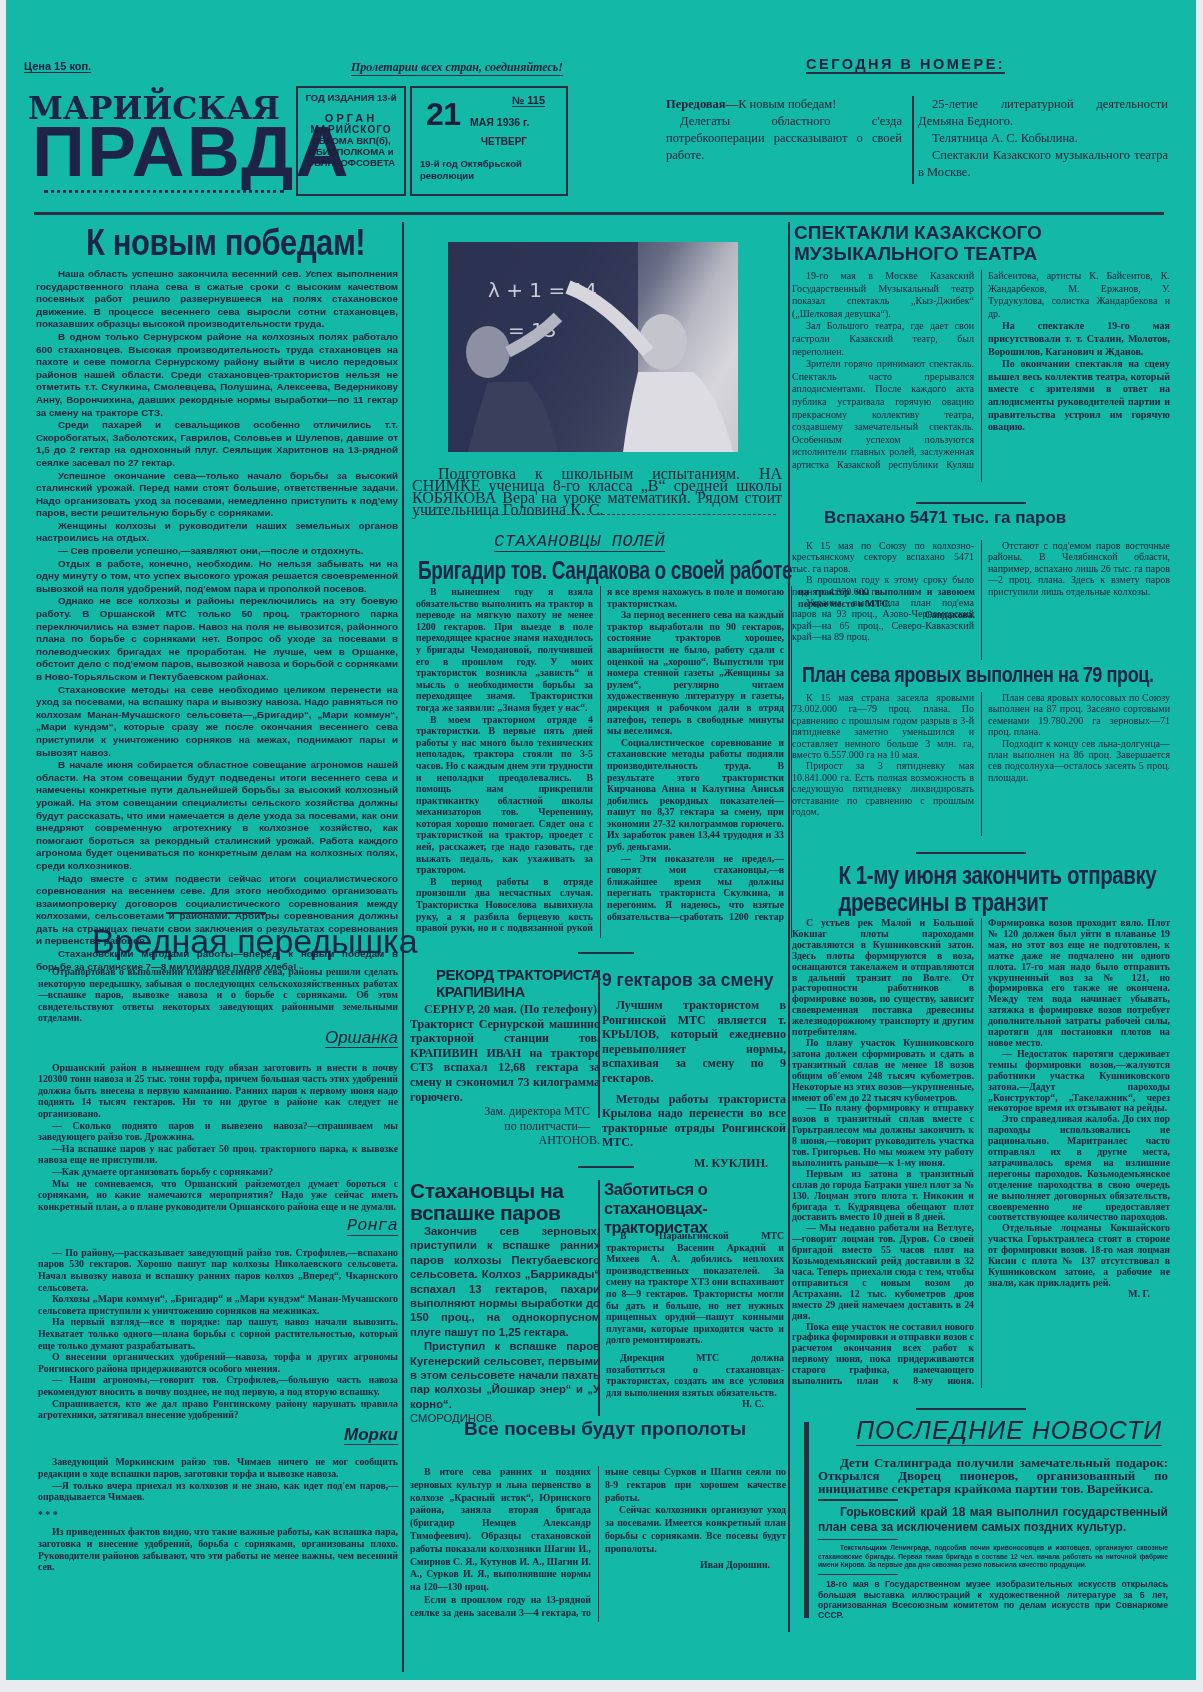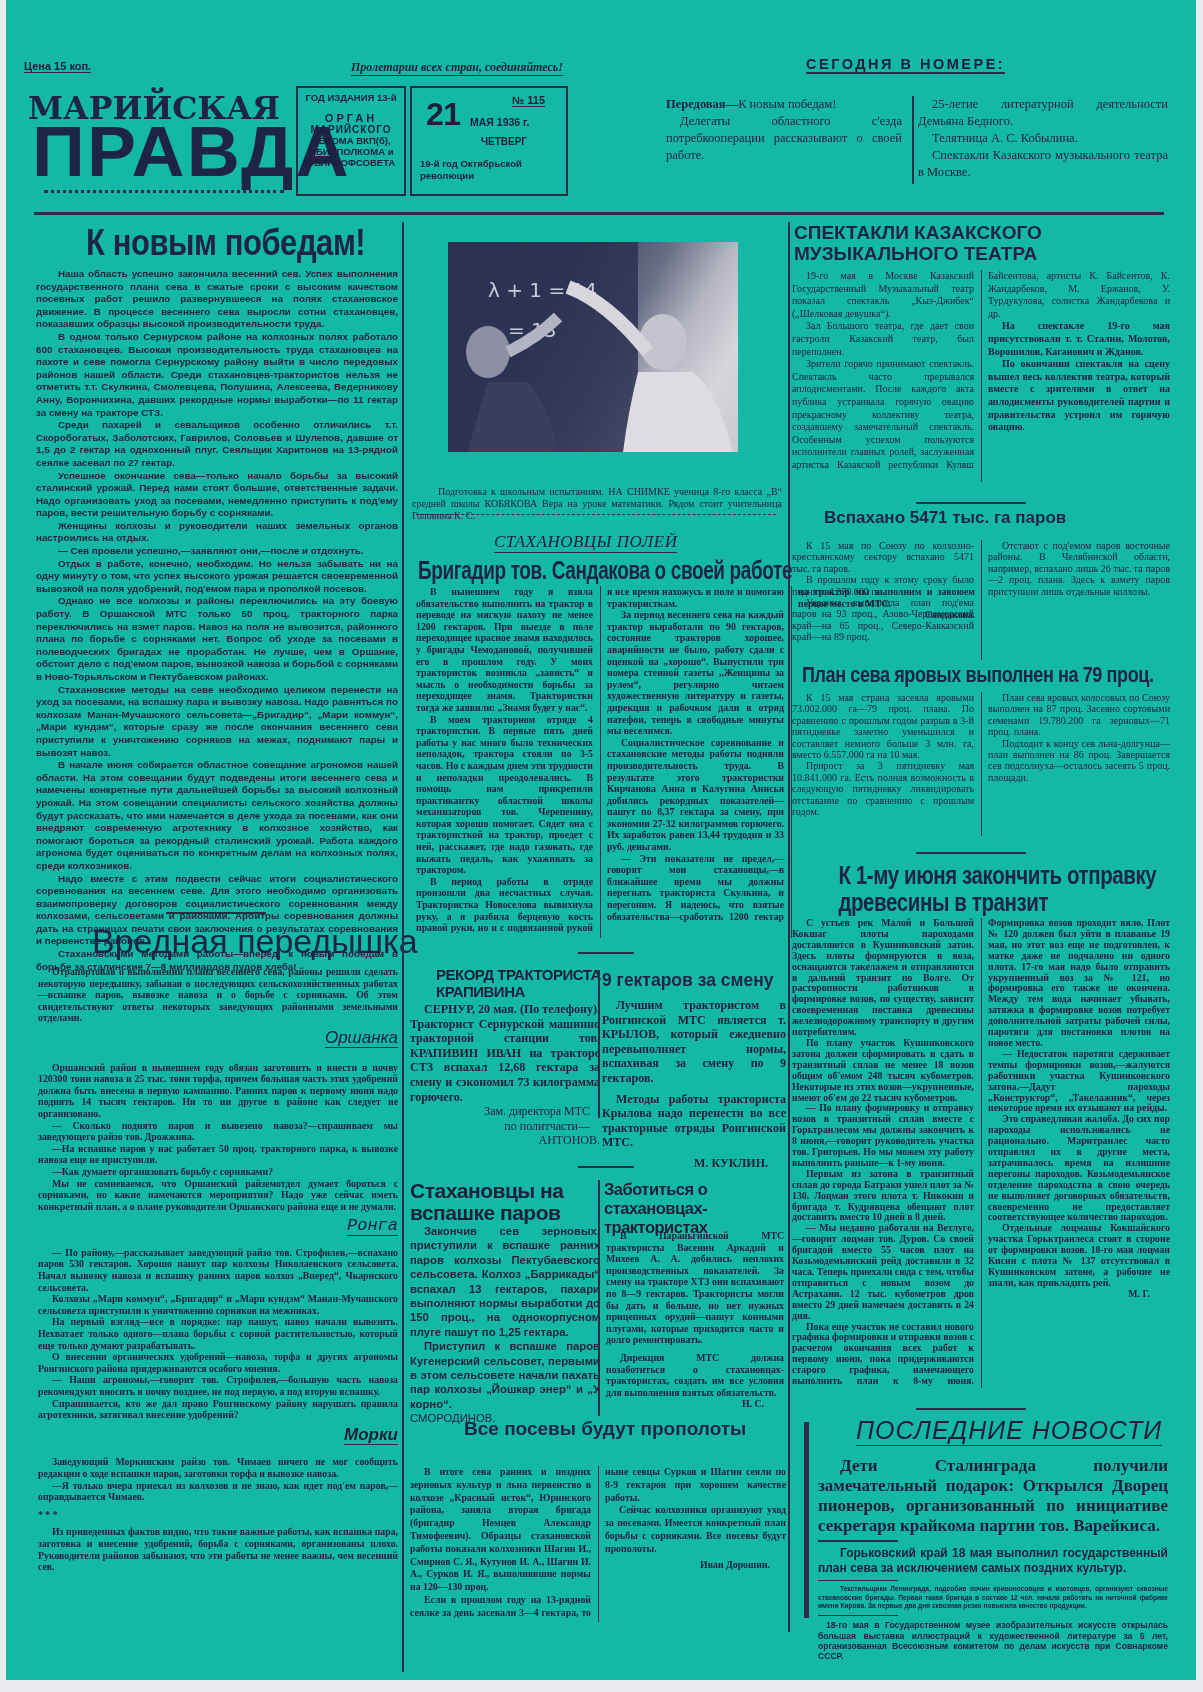--- a/index.html
+++ b/index.html
@@ -113,24 +113,24 @@
       <text x="40" y="55" fill="#c9cbd8" font-size="20" font-family="DejaVu Sans, sans-serif">λ + 1 = 14</text>
       <text x="60" y="95" fill="#c9cbd8" font-size="20" font-family="DejaVu Sans, sans-serif">= 13</text>
       <ellipse cx="40" cy="110" rx="22" ry="26" fill="#8d8fa2"></ellipse>
       <path d="M40 140 Q30 170 20 210 L110 210 Q100 160 80 140 Z" fill="#3a3f5c"></path>
       <path d="M60 110 Q90 95 110 75" stroke="#b3b4c1" stroke-width="12" fill="none"></path>
       <ellipse cx="215" cy="100" rx="24" ry="28" fill="#c4c4cc"></ellipse>
       <path d="M190 130 Q180 170 175 210 L285 210 Q270 150 245 130 Z" fill="#dcdce2"></path>
       <path d="M200 110 Q160 60 120 45" stroke="#d6d6dc" stroke-width="14" fill="none"></path>
     </svg>
   </div>
-  <div class="abs txt" style="left:406px;top:486px;width:370px;font-size:10px;line-height:12px;text-indent:26px;">Подготовка к школьным испытаниям. НА СНИМКЕ ученица 8-го класса „В“ средней школы КОБЯКОВА Вера на уроке математики. Рядом стоит учительница Головина К. С.</div>
+  <div class="abs txt" style="left:406px;top:468px;width:370px;font-size:16px;line-height:12px;text-indent:26px;">Подготовка к школьным испытаниям. НА СНИМКЕ ученица 8-го класса „В“ средней школы КОБЯКОВА Вера на уроке математики. Рядом стоит учительница Головина К. С.</div>
   <div class="abs" style="left:410px;top:514px;width:360px;border-top:1.5px dashed #2a2d44;"></div>
 
-  <div class="abs" style="left:488px;top:532px;font-family:Liberation Serif, serif;font-style:italic;font-size:17px;letter-spacing:0.5px;border-bottom:1.5px solid #2a2d44;">СТАХАНОВЦЫ ПОЛЕЙ</div>
+  <div class="abs" style="left:488px;top:532px;font-family:Liberation Mono, monospace;font-style:italic;font-size:17px;letter-spacing:0.5px;border-bottom:1.5px solid #2a2d44;">СТАХАНОВЦЫ ПОЛЕЙ</div>
   <div class="abs cond" style="left:412px;top:556px;font-size:25px;transform:scaleX(0.76);color:#1e2348;white-space:nowrap;">Бригадир тов. Сандакова о своей работе</div>
   <div class="abs txt cols2 serif-bold" style="left:410px;top:586px;width:368px;height:352px;font-size:9.8px;line-height:11.6px;column-fill:auto;">
     <p>В нынешнем году я взяла обязательство выполнить на трактор в переводе на мягкую пахоту не менее 1200 гектаров. При выезде в поле переходящее красное знамя находилось у бригады Чемодановой, получившей его в прошлом году. У моих трактористок возникла „зависть“ и мысль о необходимости борьбы за переходящее знамя. Трактористки тогда же заявили: „Знамя будет у нас“.</p>
     <p>В моем тракторном отряде 4 трактористки. В первые пять дней работы у нас много было технических неполадок, трактора стояли по 3-5 часов. Но с каждым днем эти трудности и неполадки преодолевались. В помощь нам прикрепили практикантку областной школы механизаторов тов. Черепенину, которая хорошо помогает. Сядет она с трактористкой на трактор, проедет с ней, расскажет, где надо газовать, где выжать педаль, как ухаживать за трактором.</p>
     <p>В период работы в отряде произошли два несчастных случая. Трактористка Новоселова вывихнула руку, а я разбила берцевую кость правой руки, но и с подвязанной рукой я все время нахожусь в поле и помогаю трактористкам.</p>
     <p>За период весеннего сева на каждый трактор выработали по 90 гектаров, состояние тракторов хорошее, аварийности не было, работу сдали с оценкой на „хорошо“. Выпустили три номера стенной газеты „Женщины за рулем“, регулярно читаем художественную литературу и газеты, дирекция и рабочком дали в отряд патефон, теперь в свободные минуты мы веселимся.</p>
     <p>Социалистическое соревнование и стахановские методы работы подняли производительность труда. В результате этого трактористки Кирчанова Анна и Калугина Анисья добились рекордных показателей—пашут по 8,37 гектара за смену, при экономии 27-32 килограммов горючего. Их заработок равен 13,44 трудодня и 33 руб. деньгами.</p>
     <p>— Эти показатели не предел,—говорят мои стахановцы,—в ближайшее время мы должны перегнать тракториста Скулкина, и перегоним. Я надеюсь, что взятые обязательства—сработать 1200 гектар на трактор мы выполним и завоюем первое место в МТС.</p>
     <p class="sig">Сандакова.</p>
   </div>
@@ -228,21 +228,21 @@
     <p>— Недостаток паротяги сдерживает темпы формировки возов,—жалуются работники участка Кушниковского затона.—Дадут пароходы „Конструктор“, „Такелажник“, через некоторое время их отзывают на рейды.</p>
     <p>Это справедливая жалоба. До сих пор пароходы использовались не рационально. Маритранлес часто отправлял их в другие места, затрачивалось время на излишние перегоны пароходов. Козьмодемьянское отделение пароходства в свою очередь не выполняет договорных обязательств, своевременно не предоставляет соответствующее количество пароходов.</p>
     <p>Отдельные лоцманы Кокшайского участка Горьктранлеса стоят в стороне от формировки возов. 18-го мая лоцман Кисин с плота № 137 отсутствовал в Кушниковском затоне, а рабочие не знали, как прикладить рей.</p>
     <p class="sig" style="padding-right:20px;">М. Г.</p>
   </div>
   <div class="hrule" style="left:910px;top:1408px;width:110px;height:1.5px;"></div>
 
   <div class="vrule" style="left:798px;top:1422px;height:196px;width:5px;"></div>
   <div class="abs" style="left:850px;top:1416px;font-family:'Liberation Sans',sans-serif;font-style:italic;font-size:25px;letter-spacing:1px;border-bottom:1.5px solid #2a2d44;">ПОСЛЕДНИЕ НОВОСТИ</div>
   <div class="abs txt" style="left:812px;top:1456px;width:350px;">
-    <p class="serif-bold" style="font-size:17px;line-height:20px;text-indent:22px;">Дети Сталинграда получили замечательный подарок: Открылся Дворец пионеров, организованный по инициативе секретаря крайкома партии тов. Варейкиса.</p>
+    <p class="serif-bold" style="font-size:13px;line-height:13px;text-indent:22px;">Дети Сталинграда получили замечательный подарок: Открылся Дворец пионеров, организованный по инициативе секретаря крайкома партии тов. Варейкиса.</p>
     <div class="hrule" style="position:relative;width:80px;height:1.5px;margin:4px 0;"></div>
     <p style="font-family:'Liberation Sans',sans-serif;font-weight:bold;font-size:12px;line-height:15px;text-indent:22px;">Горьковский край 18 мая выполнил государственный план сева за исключением самых поздних культур.</p>
     <div class="hrule" style="position:relative;width:80px;height:1.5px;margin:4px 0;"></div>
     <p style="font-family:'Liberation Sans',sans-serif;font-weight:bold;font-size:6.6px;line-height:8.6px;text-indent:22px;">Текстильщики Ленинграда, подсобив почин кривоносовцев и изотовцев, организуют сквозные стахановские бригады. Первая такая бригада в составе 12 чел. начала работать на ниточной фабрике имени Кирова. За первые два дня сквозная резко повысила качество продукции.</p>
     <div class="hrule" style="position:relative;width:80px;height:1.5px;margin:4px 0;"></div>
     <p style="font-family:'Liberation Sans',sans-serif;font-weight:bold;font-size:8.6px;line-height:10.3px;text-indent:8px;">18-го мая в Государственном музее изобразительных искусств открылась большая выставка иллюстраций к художественной литературе за 5 лет, организованная Всесоюзным комитетом по делам искусств при Совнаркоме СССР.</p>
   </div>
 
 </div>
 

